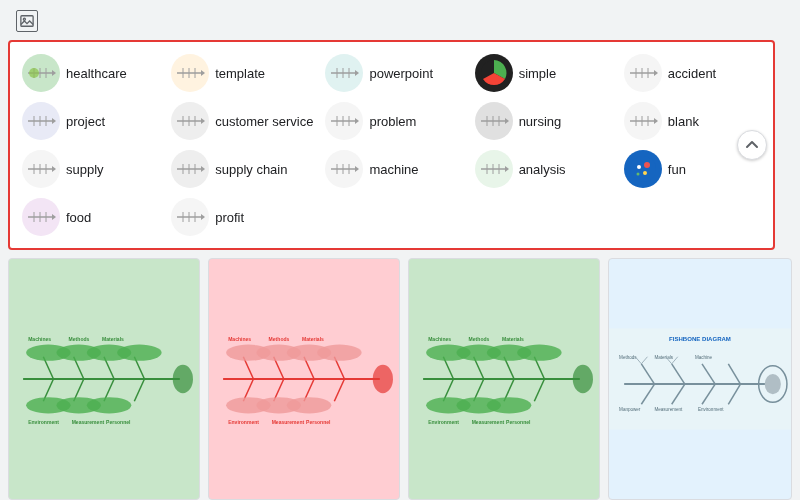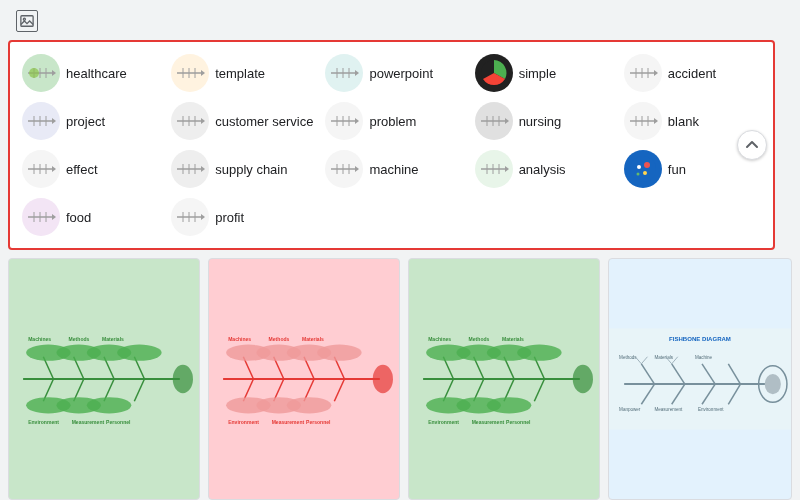--- a/index.html
+++ b/index.html
@@ -313,21 +313,21 @@
           <div class="tag-thumb thumb-product">
             <svg width="30" height="20" viewBox="0 0 30 20">
       <line x1="2" y1="10" x2="28" y2="10" stroke="#9e9e9e" stroke-width="1.5"></line>
       <line x1="8" y1="5" x2="8" y2="15" stroke="#9e9e9e" stroke-width="1"></line>
       <line x1="14" y1="5" x2="14" y2="15" stroke="#9e9e9e" stroke-width="1"></line>
       <line x1="20" y1="5" x2="20" y2="15" stroke="#9e9e9e" stroke-width="1"></line>
       <polygon points="26,7 30,10 26,13" fill="#9e9e9e"></polygon>
 
     </svg>
           </div>
-          <span class="tag-label">effect</span>
+          <span class="tag-label">supply</span>
         </div>
         <div class="tag-item">
           <div class="tag-thumb thumb-supplychain">
             <svg width="30" height="20" viewBox="0 0 30 20">
       <line x1="2" y1="10" x2="28" y2="10" stroke="#9e9e9e" stroke-width="1.5"></line>
       <line x1="8" y1="5" x2="8" y2="15" stroke="#9e9e9e" stroke-width="1"></line>
       <line x1="14" y1="5" x2="14" y2="15" stroke="#9e9e9e" stroke-width="1"></line>
       <line x1="20" y1="5" x2="20" y2="15" stroke="#9e9e9e" stroke-width="1"></line>
       <polygon points="26,7 30,10 26,13" fill="#9e9e9e"></polygon>
 

